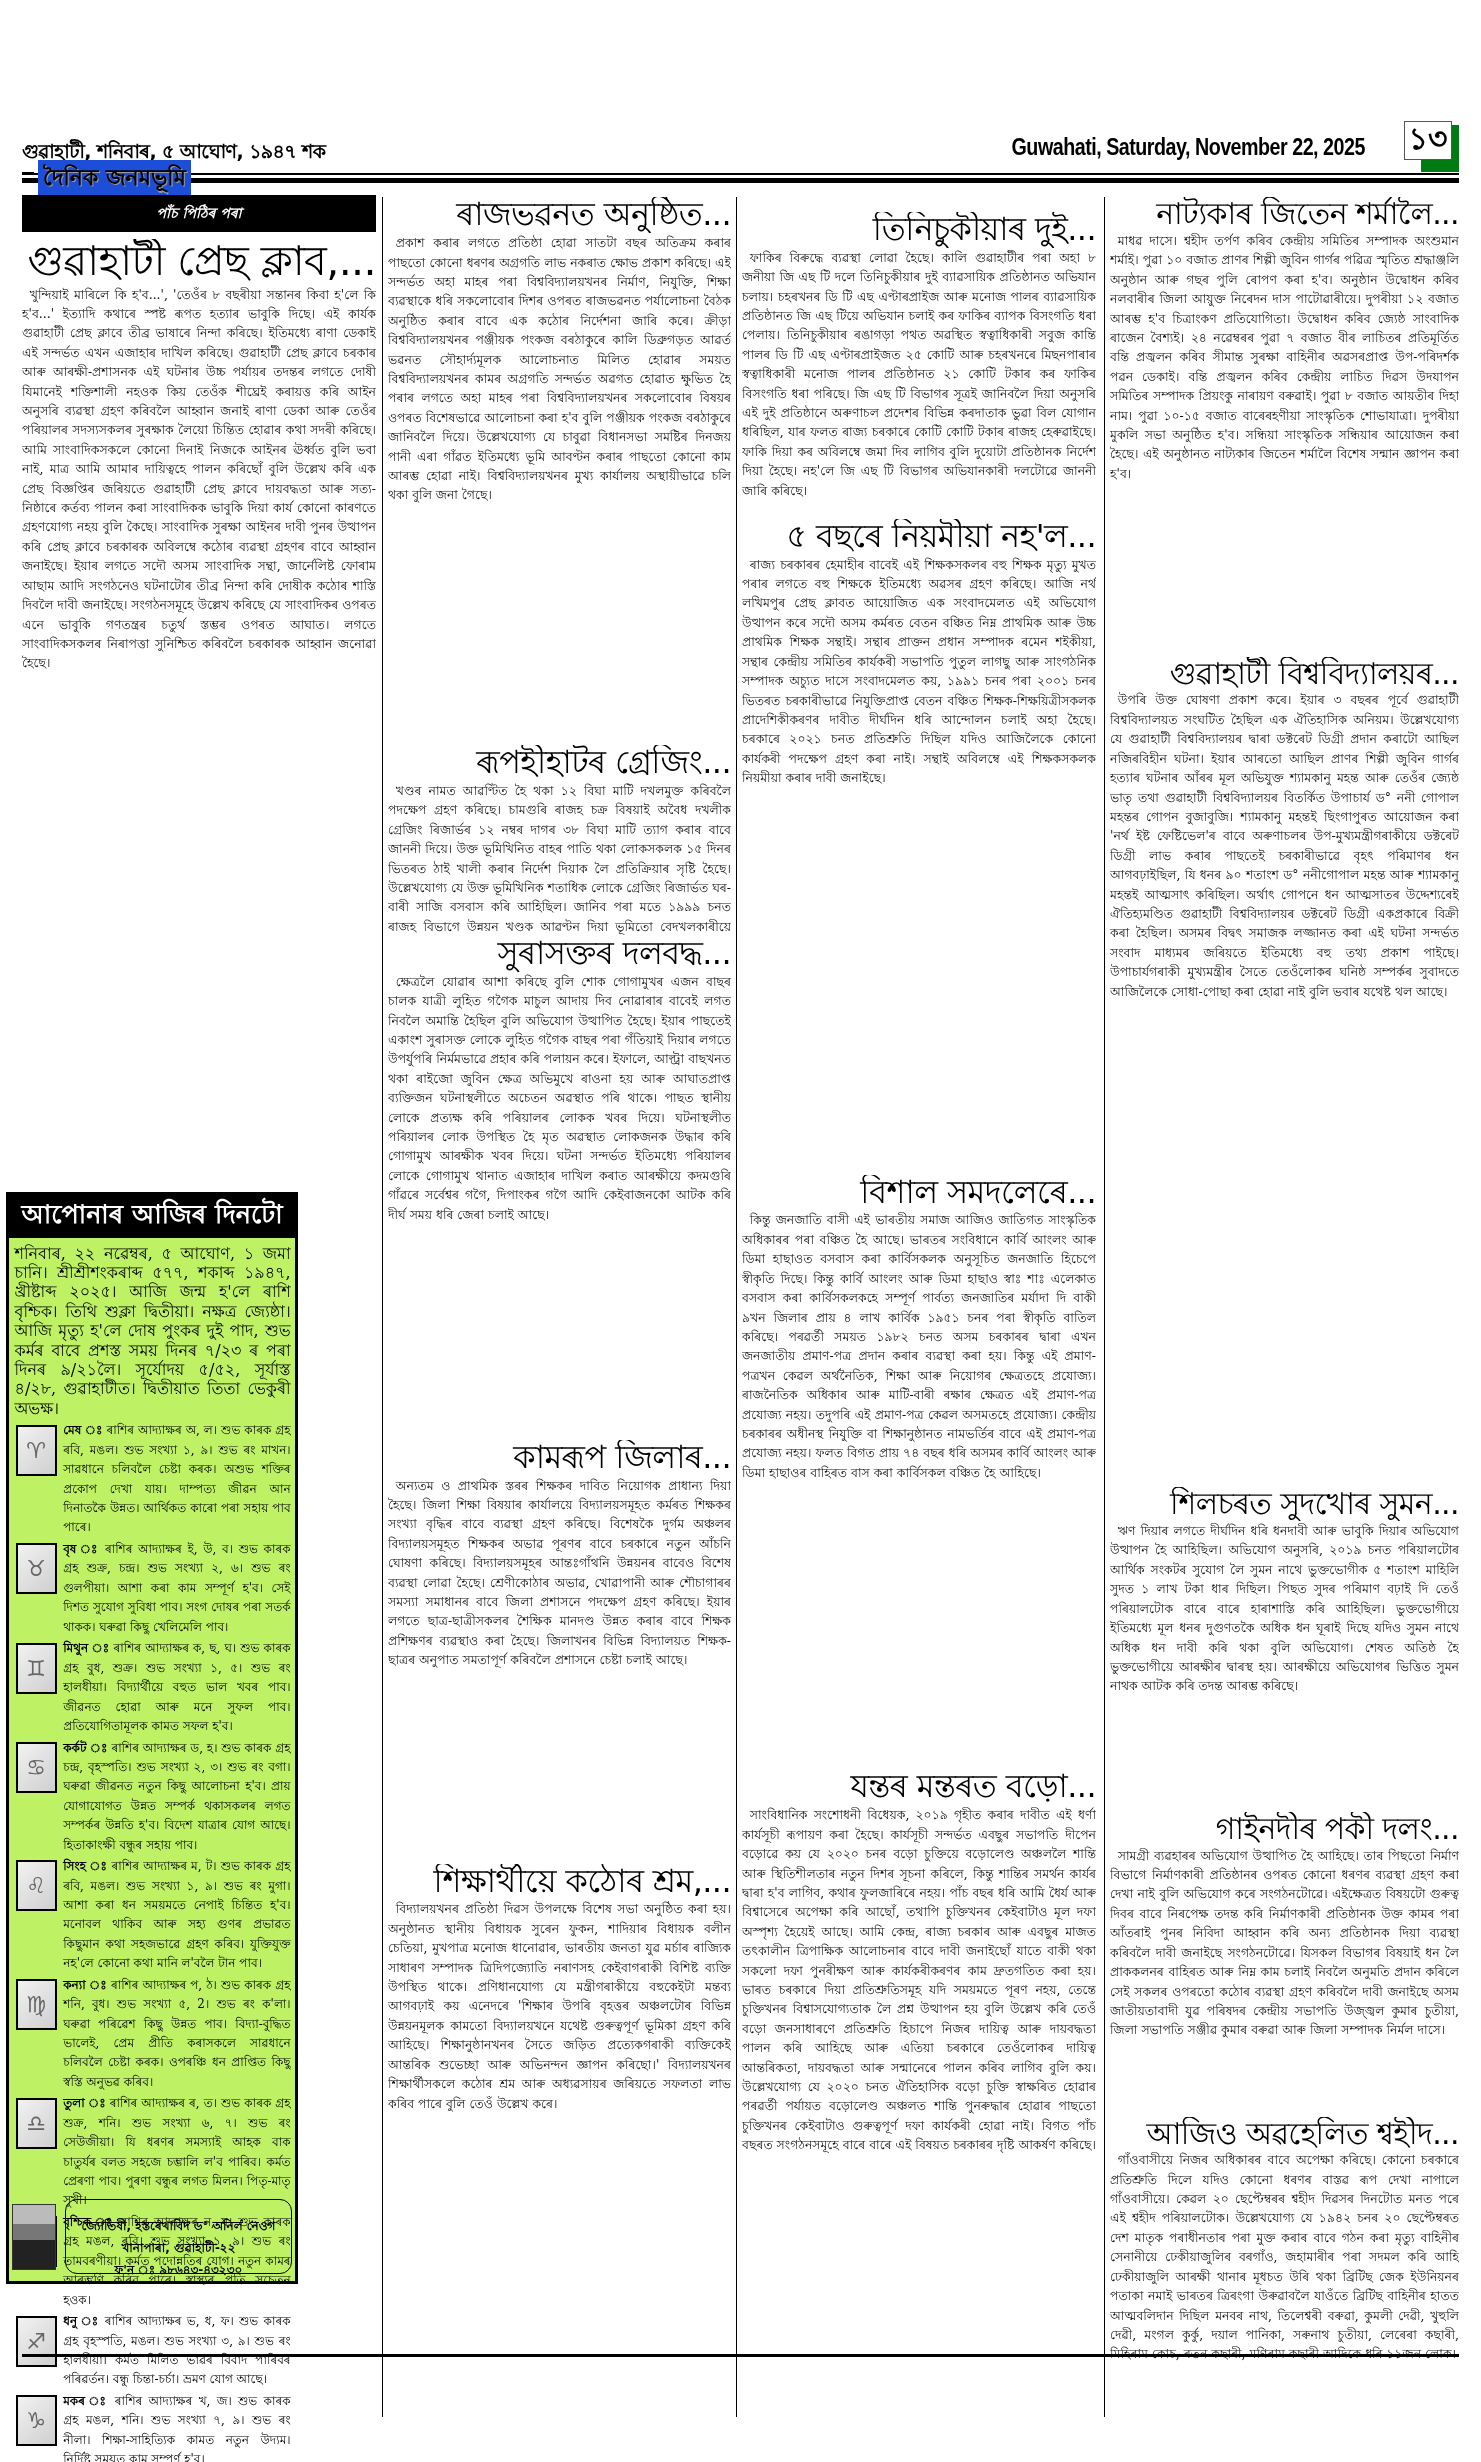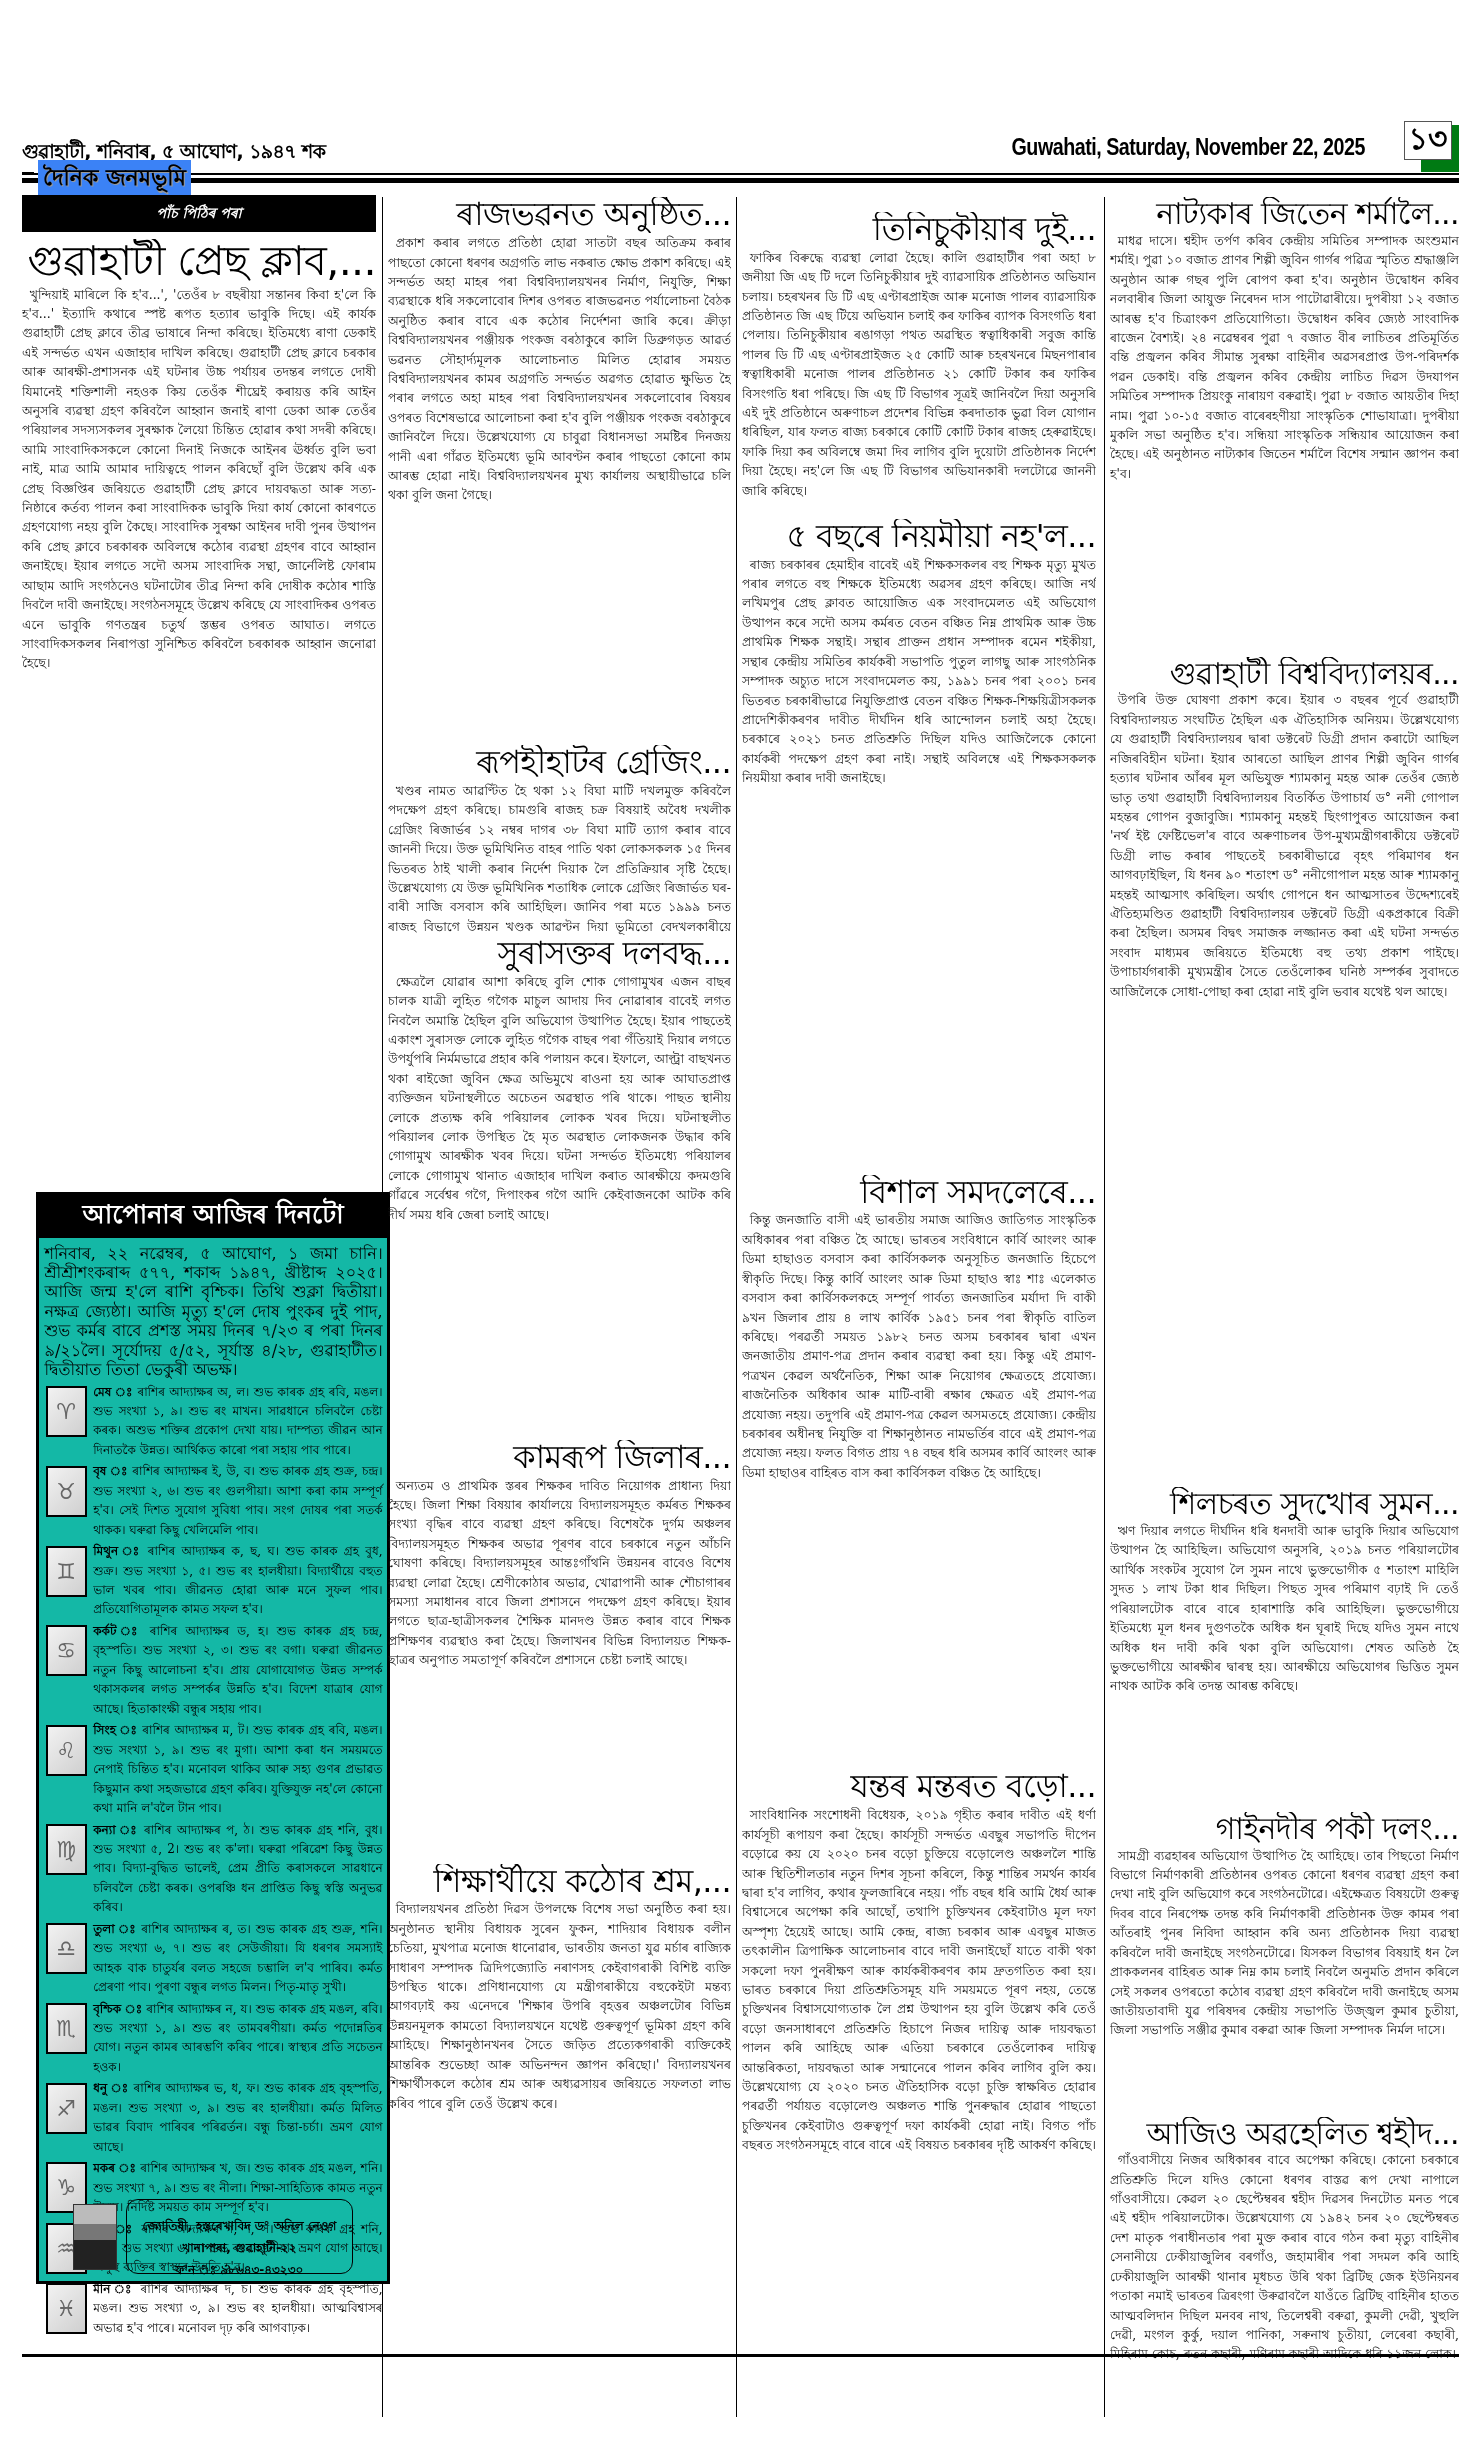--- a/index.html
+++ b/index.html
@@ -8,40 +8,40 @@
 
   .topline { position: absolute; top: 137px; left: 22px; font-size: 19px; font-weight: bold; letter-spacing: -0.6px; }
   .topline-en { position: absolute; top: 133px; right: 116px; font-family: "Liberation Sans", sans-serif; font-weight: bold; font-size: 24px; letter-spacing: -0.6px; transform: scaleX(0.82); transform-origin: right center; }
   .pageno-wrap { position: absolute; top: 121px; right: 22px; width: 55px; height: 50px; border-radius: 24px; }
   .pageno-shadow { position: absolute; left: 16.6px; top: 3.9px; width: 38px; height: 47px; background: #007a13; }
   .pageno { position: absolute; left: 0; top: 0; width: 48px; height: 39px; background: #fff; border: 1.1px solid #555; display: flex; align-items: center; justify-content: center; font-size: 30px; font-weight: bold; }
 
   .masthead { position: absolute; top: 161px; left: 22px; right: 22px; height: 25.5px; }
   .masthead .rule-thin { position: absolute; left: 0; right: 0; top: 12px; height: 1.7px; background: #000; }
   .masthead .rule-thick { position: absolute; left: 0; right: 0; top: 17px; height: 5px; background: #000; }
-  .masthead .brand { position: absolute; left: 15.5px; top: -1.1px; background: #3b82f6; padding: 0 5.5px; font-size: 22px; font-weight: bold; text-shadow: 1.1px 1.1px 0 #999; }
+  .masthead .brand { position: absolute; left: 15.5px; top: -1.1px; background: #1d4ed8; padding: 0 5.5px; font-size: 22px; font-weight: bold; text-shadow: 1.1px 1.1px 0 #999; }
   .masthead .tick { position: absolute; left: 0; top: 11px; width: 12px; height: 11px; border-top: 2.2px solid #000; border-bottom: 3.9px solid #000; }
 
   .col { position: absolute; top: 194px; }
   .c1 { left: 22px; width: 354px; }
   .c2 { left: 388px; width: 343px; }
   .c3 { left: 742px; width: 354px; }
   .c4 { left: 1110px; width: 349px; }
   .vrule { position: absolute; top: 197px; width: 1.1px; background: #000; height: 2220px; }
 
   .kicker-box { background: #000; color: #fff; height: 37px; display: flex; align-items: center; justify-content: center; font-size: 14px; font-style: italic; font-weight: bold; margin-top: 1.1px; }
 
   .headline { font-weight: normal; text-align: right; line-height: 1.12; letter-spacing: -0.6px; white-space: nowrap; overflow: hidden; }
   .h-xl { font-size: 41px; }
   .h-lg { font-size: 32px; }
   .h-md { font-size: 30px; }
 
   .body { font-family: "DejaVu Serif", serif; font-size: 12.4px; line-height: 19.4px; text-align: justify; text-indent: 7.8px; overflow: hidden; color: #111; }
 
-  .horoscope { position: absolute; left: 36px; width: 354px; top: 1192px; height: 1092px; border: 3.3px solid #000; background: #14b8a6; }
+  .horoscope { position: absolute; left: 6px; width: 292px; top: 1192px; height: 1092px; border: 3.3px solid #000; background: #bef264; }
   .horo-head { background: #000; color: #fff; height: 43px; display: flex; align-items: center; justify-content: center; font-size: 25.5px; font-weight: bold; }
   .horo-intro { font-family: "DejaVu Serif", serif; font-size: 16px; line-height: 19.4px; padding: 5.5px 4.4px 2.2px 5.5px; text-align: justify; }
   .sign { display: flex; padding: 1.1px 4.4px 1.1px 5.5px; }
   .sign-img { flex: 0 0 41px; height: 51px; border: 2.2px solid #000; margin: 3.3px 6.6px 0 1.1px; background: linear-gradient(135deg,#f2f2f2,#cfcfcf); display:flex; align-items:center; justify-content:center; font-size: 22px; color:#666; }
   .sign-text { font-family: "DejaVu Serif", serif; font-size: 12px; line-height: 19.4px; text-align: justify; }
   .sign-name { font-weight: bold; }
   .astro-footer { position: absolute; left: 0; right: 0; bottom: 5.5px; height: 78px; display: flex; align-items: center; justify-content: center; gap: 8.9px; }
   .astro-photo { width: 44px; height: 66px; border: 1.1px solid #333; background: linear-gradient(#bbb 0 30%, #777 30% 55%, #222 55%); }
   .astro-card { width: 227px; height: 75px; border: 1.7px solid #000; border-radius: 12px; text-align: center; font-size: 12px; line-height: 22px; font-weight: bold; padding-top: 15px; }
 

